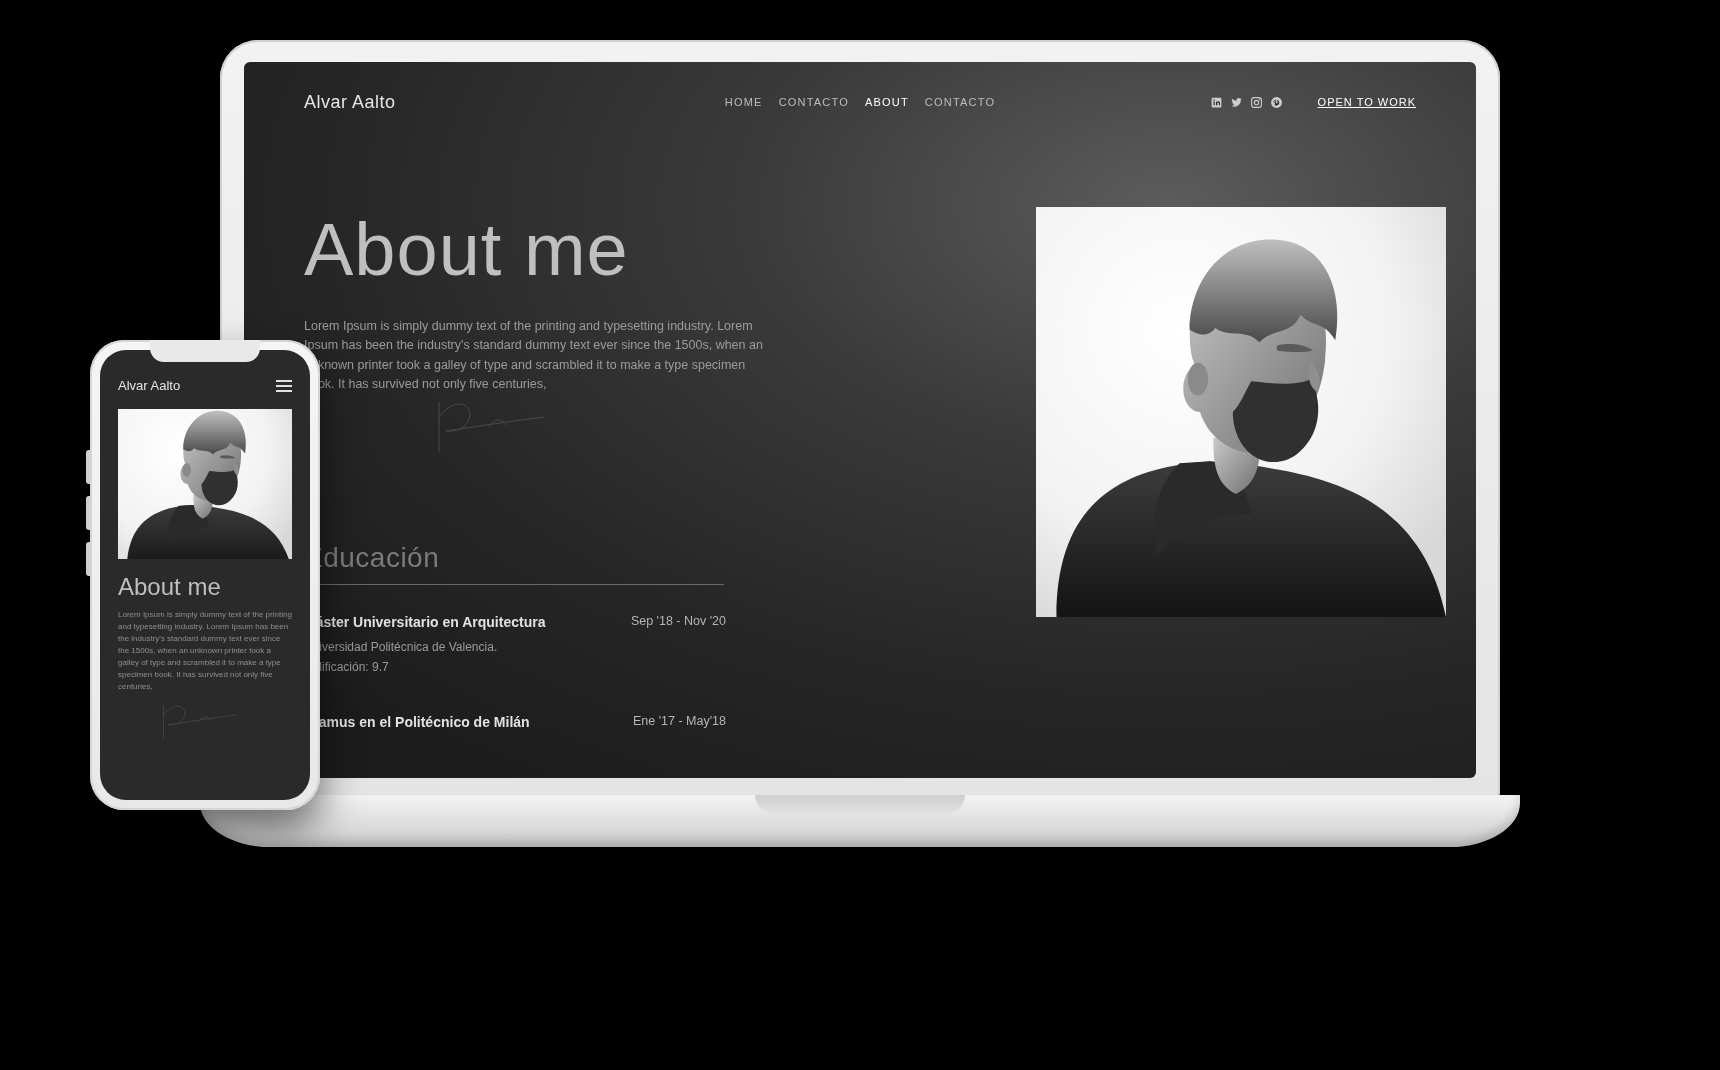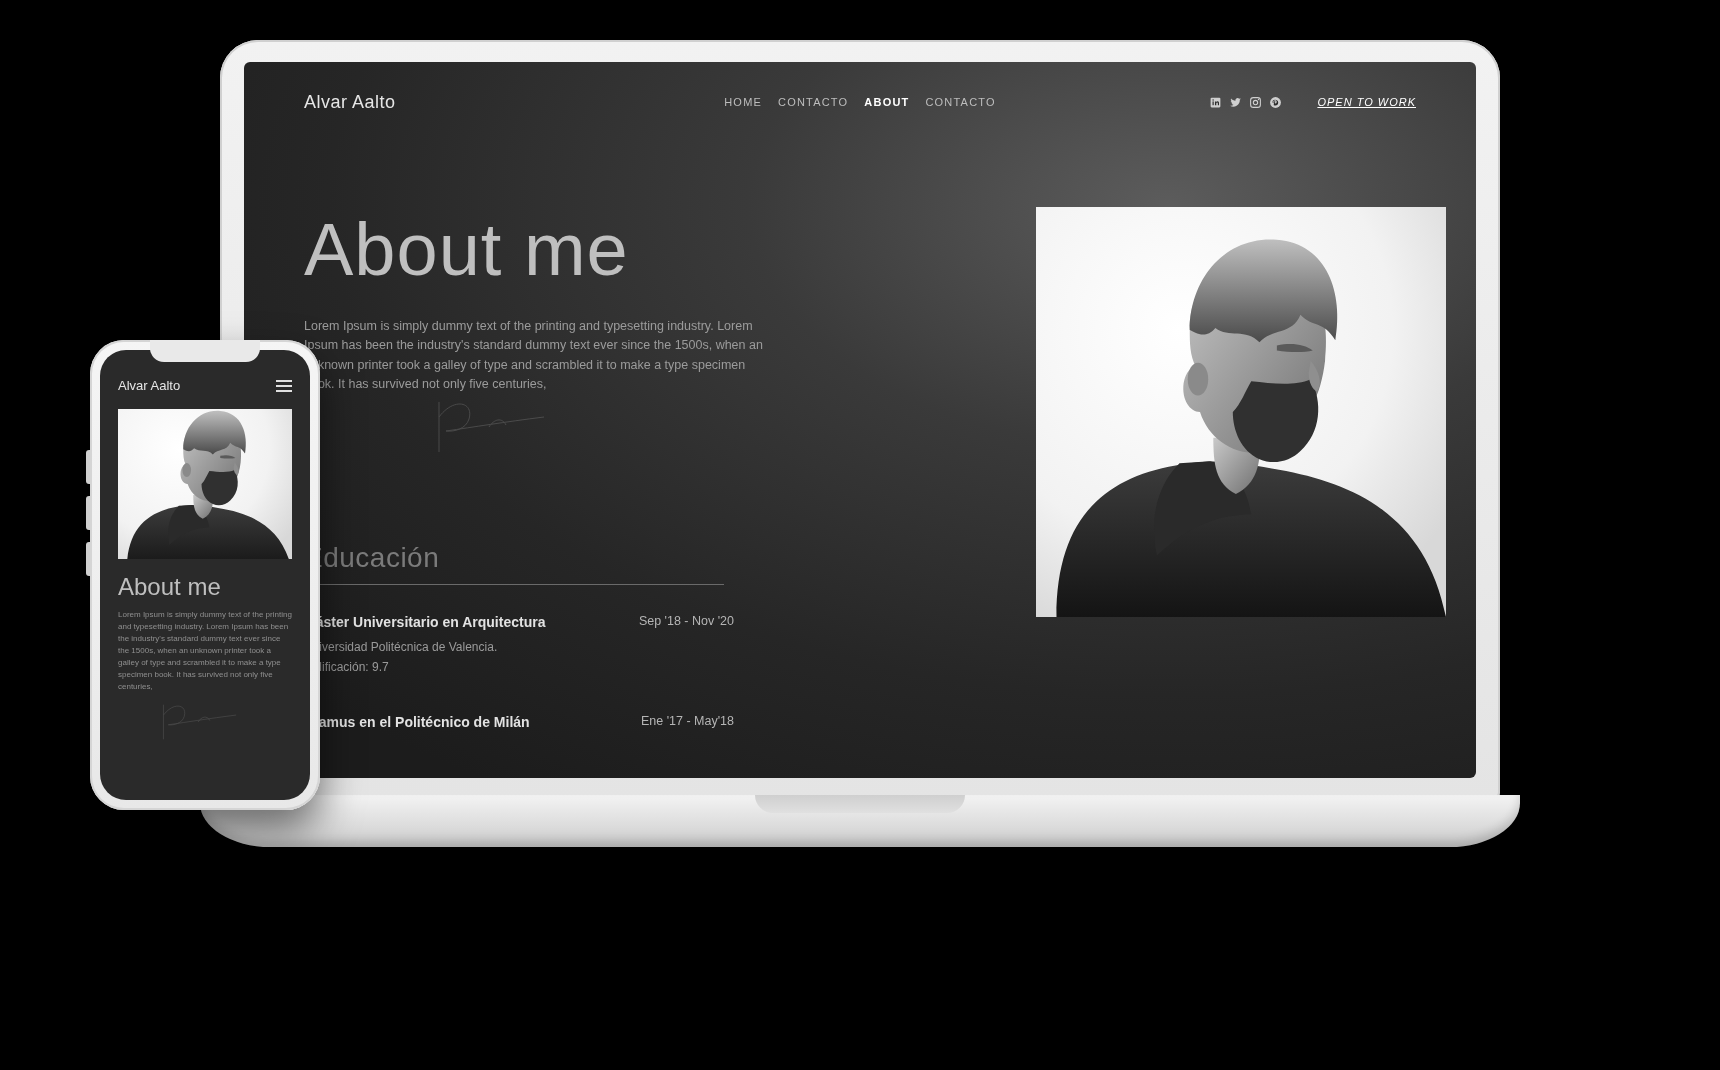--- a/index.html
+++ b/index.html
@@ -41,22 +41,22 @@
 
   
   .lp{position:absolute; inset:0; color:#d0d0d0;}
   .lp-header{
     position:absolute; top:20px; left:60px; right:60px;
     display:flex; align-items:center; height:40px;
   }
   .lp-logo{color:#e6e6e6; font-size:18px; font-weight:500; letter-spacing:.5px;}
   .lp-nav{position:absolute; left:50%; transform:translateX(-50%); display:flex; gap:16px;}
   .lp-nav a{color:#bdbdbd; font-size:11px; letter-spacing:1.2px; text-decoration:none;}
-  .lp-nav a.active{color:#fff; font-weight:700;}
-  .lp-social{margin-left:auto; display:flex; align-items:center; gap:7px;font-style:italic;}
+  .lp-nav a.active{color:#fff; font-weight:400;}
+  .lp-social{margin-left:auto; display:flex; align-items:center; gap:7px;}
   .lp-social .ico{width:13px; height:13px; fill:#cfcfcf;}
   .lp-cta{color:#fff; font-size:11px; letter-spacing:1px; text-decoration:underline; margin-left:28px;}
 
   .lp-title{
     position:absolute; left:60px; top:145px;
     font-size:74px; font-weight:300; color:#bfbfbf; letter-spacing:1px;
   }
   .lp-body{
     position:absolute; left:60px; top:255px; width:460px;
     font-size:12.5px; line-height:1.55; color:#9b9b9b;
@@ -70,21 +70,21 @@
   }
   .lp-photo svg{width:100%;height:100%;display:block;}
 
   .lp-edu-head{
     position:absolute; left:60px; top:480px;
     font-size:28px; font-weight:300; color:#7b7b7b; letter-spacing:.5px;
   }
   .lp-rule{position:absolute; left:60px; top:522px; width:420px; height:1px; background:#6a6a6a;}
   .lp-edu-item{position:absolute; left:60px; width:430px;}
   .lp-edu-item .t{color:#e2e2e2; font-size:14px; font-weight:700;}
-  .lp-edu-item .d{position:absolute; right:0; top:0; color:#b5b5b5; font-size:12.5px;}
+  .lp-edu-item .d{position:absolute; right:8px; top:0; color:#b5b5b5; font-size:12.5px;}
   .lp-edu-item .s{color:#9a9a9a; font-size:12px; margin-top:10px;}
   .lp-edu-item .g{color:#9a9a9a; font-size:12px; margin-top:6px;}
   .edu1{top:552px;}
   .edu2{top:652px;}
 
   
   .phone{
     position:absolute; left:90px; top:340px;
     width:230px; height:470px;
     background:linear-gradient(#f5f5f5,#e8e8e8);

